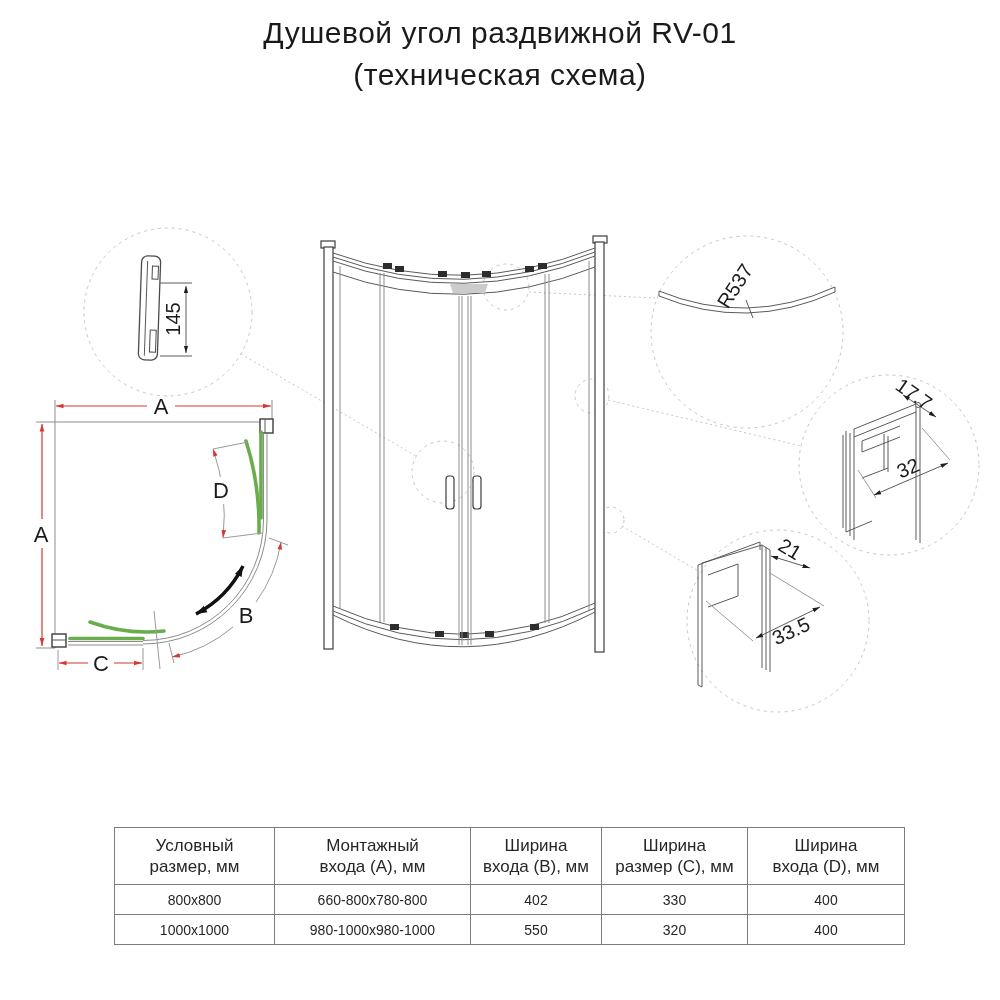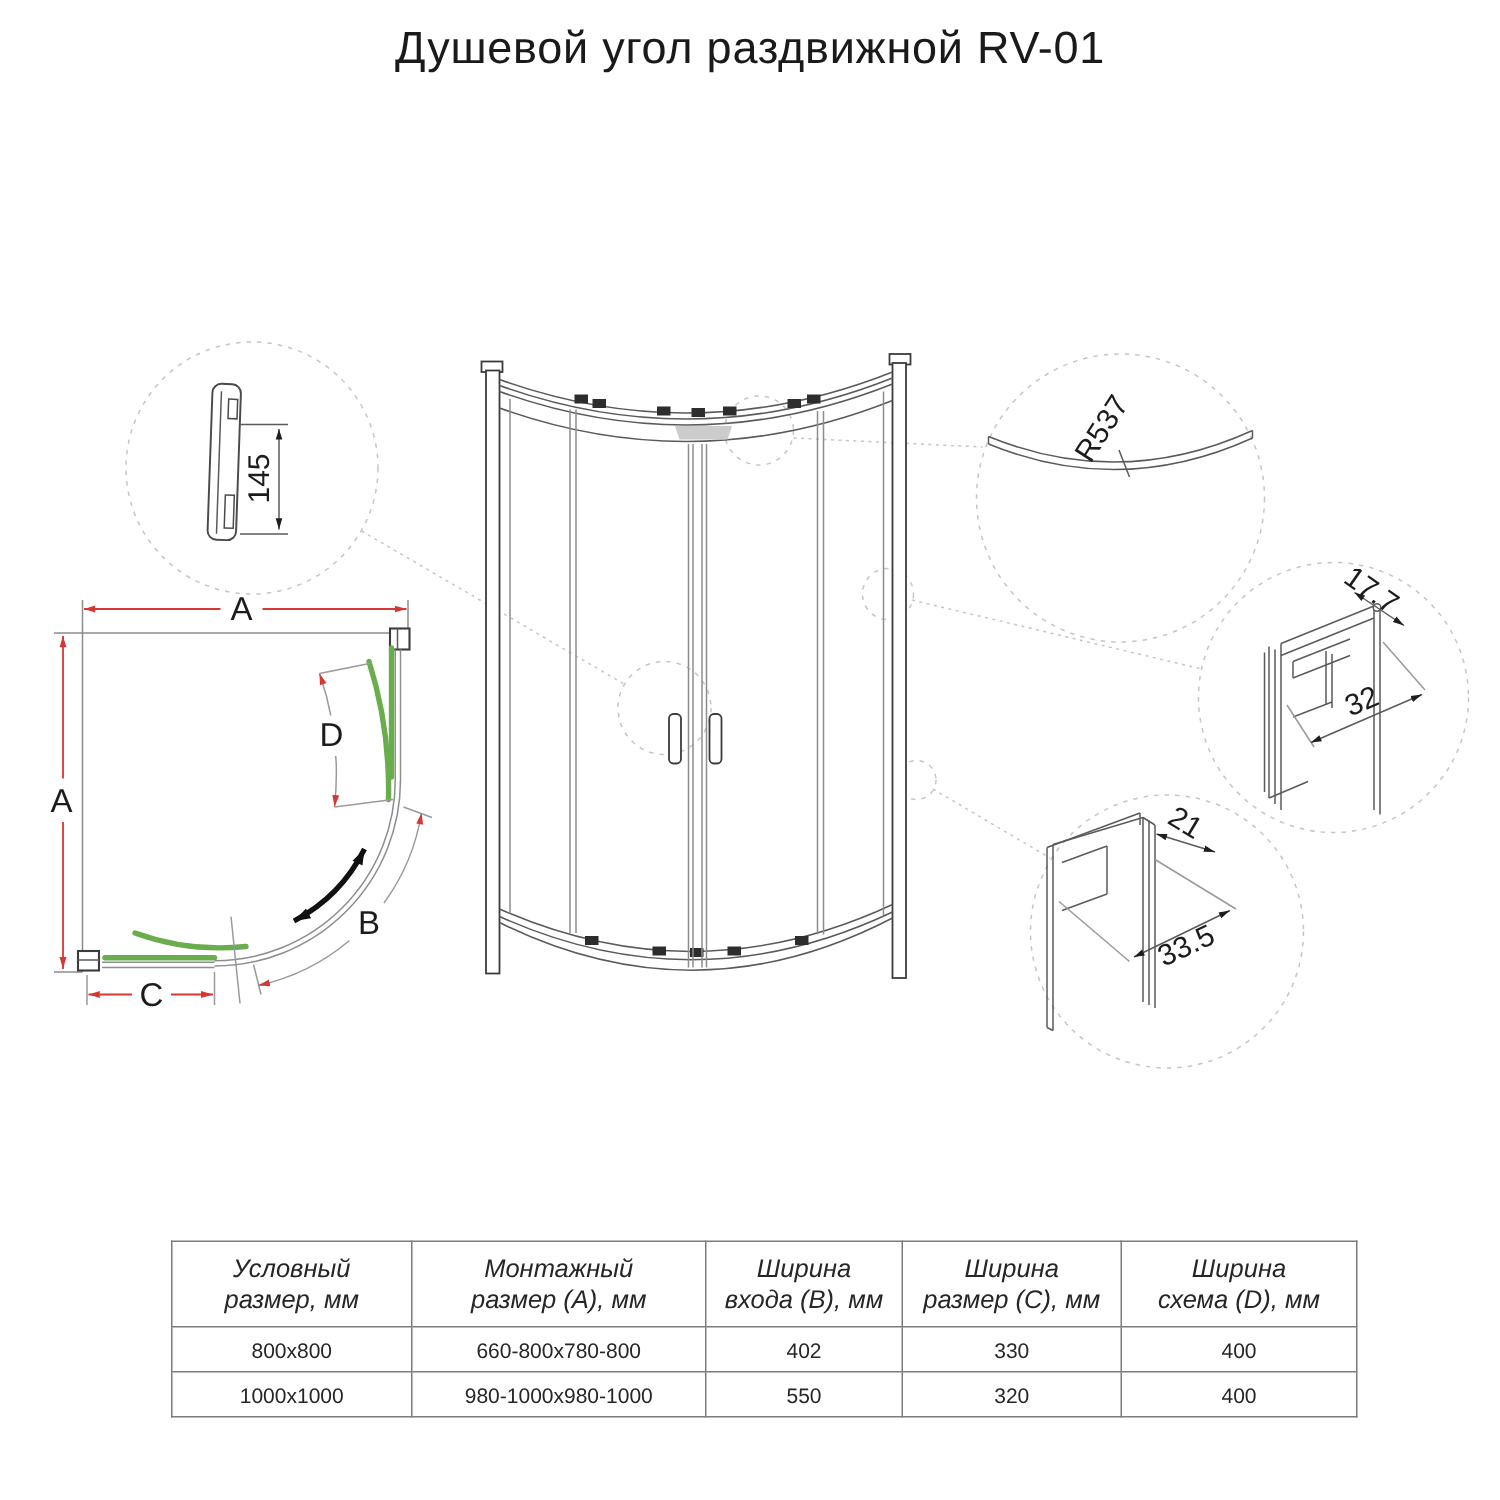--- a/index.html
+++ b/index.html
@@ -16,30 +16,31 @@
   .green{stroke:#69ad4c;stroke-width:3.6;fill:none;stroke-linecap:round;}
   .dashcircle{stroke:#c6c6c6;stroke-width:1;fill:none;stroke-dasharray:3 4;}
   .leader{stroke:#c6c6c6;stroke-width:1;fill:none;stroke-dasharray:2 3;}
   .roller{fill:#2d2d2d;}
   .lbl{font-size:22px;}
   .dim{font-size:20px;}
   .wh{fill:#ffffff;}
   #spec-table{position:absolute;left:114px;top:827px;width:790px;border-collapse:collapse;
               table-layout:fixed;text-align:center;color:#262626;}
   #spec-table th,#spec-table td{border:1px solid #7c7c7c;font-weight:normal;padding:0;}
-  #spec-table th{height:56px;font-size:17px;line-height:21px;font-style:italic;}
+  #spec-table th{height:56px;font-size:17px;line-height:21px;}
   #spec-table td{height:29px;font-size:14px;}
 </style>
 </head>
 <body>
 
 <div id="stage">
 
   <div id="title-block">
     <div>Душевой угол раздвижной RV-01</div>
+    <div>(техническая схема)</div>
   </div>
 
   <svg width="1000" height="1000" viewBox="0 0 1000 1000">
     <defs>
       <marker id="ra" markerWidth="10" markerHeight="7" refX="8" refY="3" orient="auto" markerUnits="userSpaceOnUse">
           <path d="M0,0.7 L8,3 L0,5.3 Z" fill="#d53832"></path>
         </marker>
       <marker id="ras" markerWidth="10" markerHeight="7" refX="0.5" refY="3" orient="auto" markerUnits="userSpaceOnUse">
           <path d="M8,0.7 L0.5,3 L8,5.3 Z" fill="#d53832"></path>
         </marker>
@@ -276,33 +277,33 @@
         <col style="width:157px">
     </colgroup>
     <tbody>
         <tr>
       <th>
         <div>Условный</div>
             <div>размер, мм</div>
       </th>
       <th>
         <div>Монтажный</div>
-            <div>размер (А), мм</div>
+            <div>входа (А), мм</div>
       </th>
       <th>
         <div>Ширина</div>
             <div>входа (B), мм</div>
       </th>
       <th>
         <div>Ширина</div>
             <div>размер (C), мм</div>
       </th>
       <th>
         <div>Ширина</div>
-            <div>схема (D), мм</div>
+            <div>входа (D), мм</div>
       </th>
     </tr>
     <tr>
       <td>800x800</td>
       <td>660-800x780-800</td>
       <td>402</td>
       <td>330</td>
       <td>400</td>
     </tr>
     <tr>

